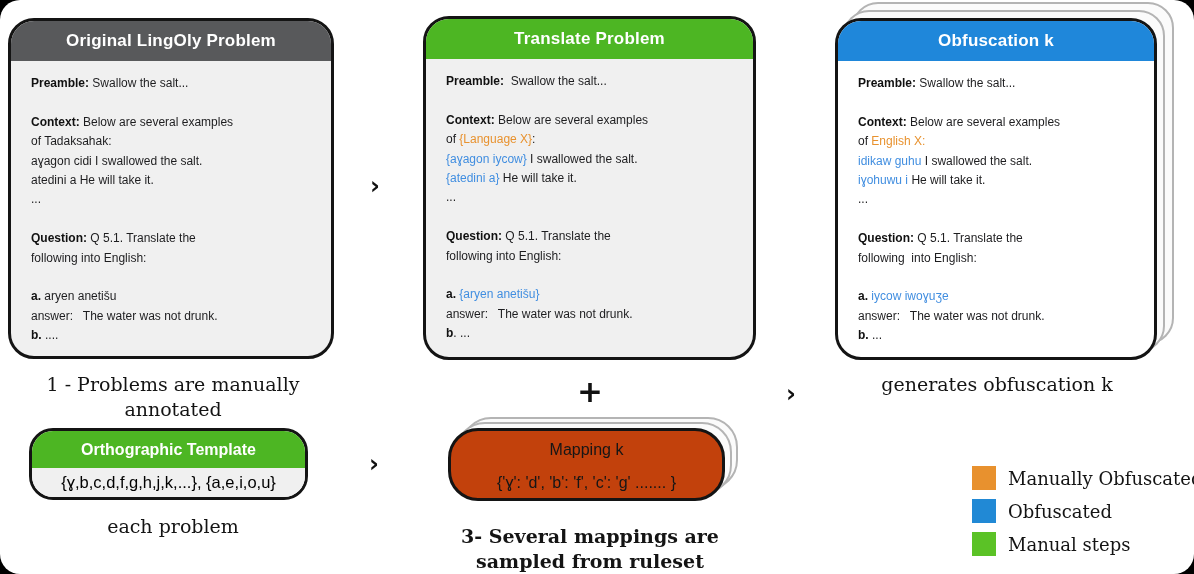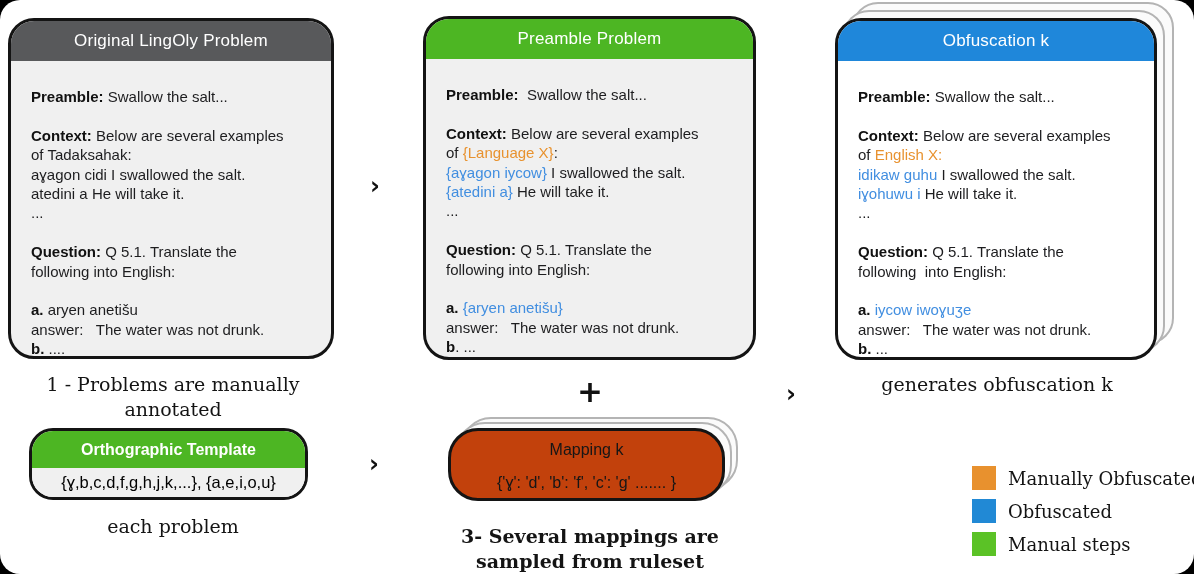--- a/index.html
+++ b/index.html
@@ -3,22 +3,22 @@
 <meta charset="utf-8">
 <style>
   html,body{margin:0;padding:0;background:#000;}
   .canvas{
     position:relative;width:1194px;height:574px;background:#ffffff;
     border-radius:20px;overflow:hidden;
     font-family:"Liberation Sans", sans-serif;color:#1d1d1f;
   }
   
   .card{position:absolute;border:3px solid #141414;border-radius:26px;overflow:hidden;background:#f0f0f0;box-sizing:border-box;}
-  .card-header{height:40px;display:flex;align-items:center;justify-content:center;color:#fff;font-weight:400;font-size:17px;letter-spacing:.2px;text-align:center;}
-  .card-body{padding:26px 20px 0 20px;font-size:15px;line-height:19.4px;}
+  .card-header{height:40px;display:flex;align-items:center;justify-content:center;color:#fff;font-weight:700;font-size:17px;letter-spacing:.2px;text-align:center;}
+  .card-body{padding:13px 20px 0 20px;font-size:12px;line-height:19.4px;}
   .card-line{white-space:pre-wrap;min-height:19.4px;}
   .seg-p{color:#1d1d1f;}
   .seg-b{font-weight:700;color:#111;}
   .seg-o{color:#e8922f;}
   .seg-u{color:#418ee0;}
   #card-original{left:8px;top:18px;width:326px;height:341px;}
   #card-original .card-header{background:#58595b;}
   #card-annotated{left:423px;top:16px;width:333px;height:344px;}
   #card-annotated .card-header{background:#4db623;}
   #card-obfuscation{left:835px;top:18px;width:322px;height:342px;background:#fff;}
@@ -80,21 +80,21 @@
         <div class="card-line"><span class="seg-p">following into English:</span></div>
         <div class="card-line">&nbsp;</div>
         <div class="card-line"><span class="seg-b">a.</span><span class="seg-p"> aryen anetišu</span></div>
         <div class="card-line"><span class="seg-p">answer:   The water was not drunk.</span></div>
         <div class="card-line"><span class="seg-b">b.</span><span class="seg-p"> ....</span></div>
       </div>
   </div>
 
   <div class="card" id="card-annotated">
     <div class="card-header">
-      <span>Preamble Problem</span>
+      <span>Translate Problem</span>
     </div>
     <div class="card-body">
         <div class="card-line"><span class="seg-b">Preamble:</span><span class="seg-p">  Swallow the salt...</span></div>
         <div class="card-line">&nbsp;</div>
         <div class="card-line"><span class="seg-b">Context:</span><span class="seg-p"> Below are several examples</span></div>
         <div class="card-line"><span class="seg-p">of </span><span class="seg-o">{Language X}</span><span class="seg-p">:</span></div>
         <div class="card-line"><span class="seg-u">{aɣagon iycow}</span><span class="seg-p"> I swallowed the salt.</span></div>
         <div class="card-line"><span class="seg-u">{atedini a}</span><span class="seg-p"> He will take it.</span></div>
         <div class="card-line"><span class="seg-p">...</span></div>
         <div class="card-line">&nbsp;</div>

